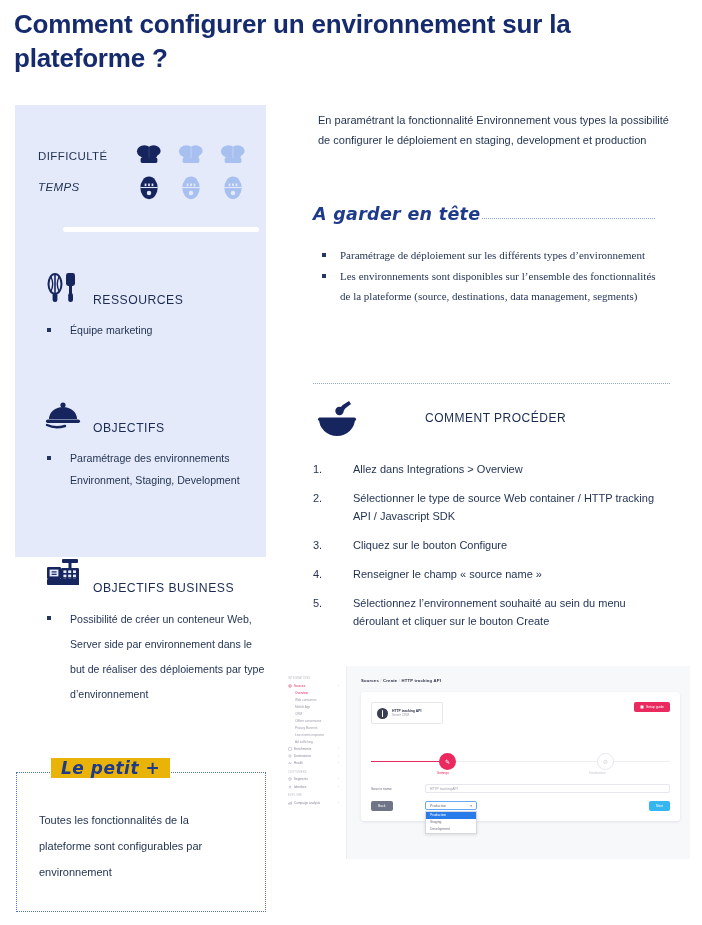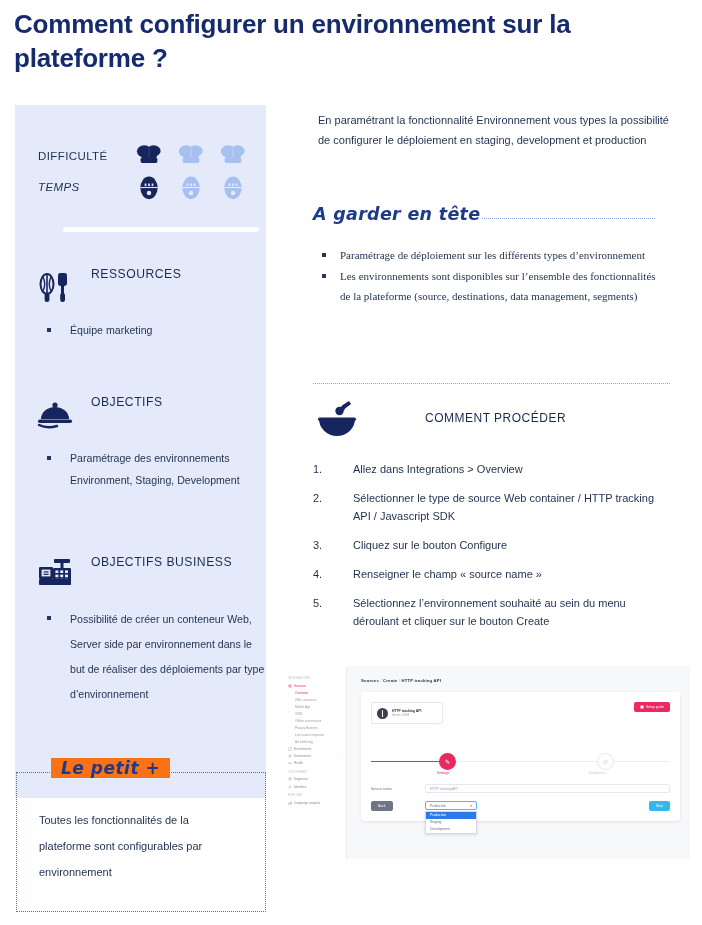--- a/index.html
+++ b/index.html
@@ -14,38 +14,38 @@
   
   .title {
     position: absolute; left: 14px; top: 8px; width: 640px;
     font-size: 26px; line-height: 1.30;
     font-weight: bold; color: #152b6e; letter-spacing: -0.2px;
   }
 
   
   .side-panel {
     position: absolute; left: 15px; top: 105px;
-    width: 251px; height: 693px;
+    width: 251px; height: 452px;
     background: #e4eaf9;
   }
 
   .meta-row { position: absolute; display: flex; align-items: center; }
   .meta-label {
     width: 96px; font-size: 11.5px; color: #1f3050; letter-spacing: .4px;
   }
   .icon-set { display: flex; gap: 12px; align-items: center; }
   .rating-icon { width: 30px; height: 26px; display:block; }
 
   .divider {
     position: absolute; left: 48px; top: 122px; width: 196px; height: 5px;
     background: #ffffff; border-radius: 3px;
   }
 
   .sec { position: absolute; left: 0; width: 251px; }
-  .sec-head { display: flex; align-items: flex-start; gap: 16px; padding-left: 20px; }
+  .sec-head { display: flex; align-items: flex-end; gap: 10px; padding-left: 28px; }
   .sec-icon { width: 40px; height: 40px; flex: 0 0 40px; }
   .sec-title {
     font-size: 12.2px; color: #1b2b52; letter-spacing: .5px;
   }
   .bullets { margin-top: 12px; padding-left: 28px; }
   .bullet {
     position: relative; padding-left: 27px;
     font-size: 10.6px; line-height: 22px; color: #1f3050;
   }
   .bullet::before {
@@ -54,21 +54,21 @@
   }
 
   
   .petit-box {
     position: absolute; left: 16px; top: 772px;
     width: 250px; height: 140px;
     border: 1px dotted #4f6fd0;
   }
   .petit-title {
     position: absolute; left: 34px; top: -15px;
-    background: #f97316; padding: 0 10px;
+    background: #eab308; padding: 0 10px;
     font-family: "DejaVu Sans", sans-serif;
     font-size: 17px; font-style: italic; font-weight: bold;
     color: #1e3a8a; letter-spacing: .5px;
   }
   .petit-body {
     padding: 34px 22px 0 22px;
     font-size: 11px; line-height: 26px; color: #1f3050;
   }
 
   

